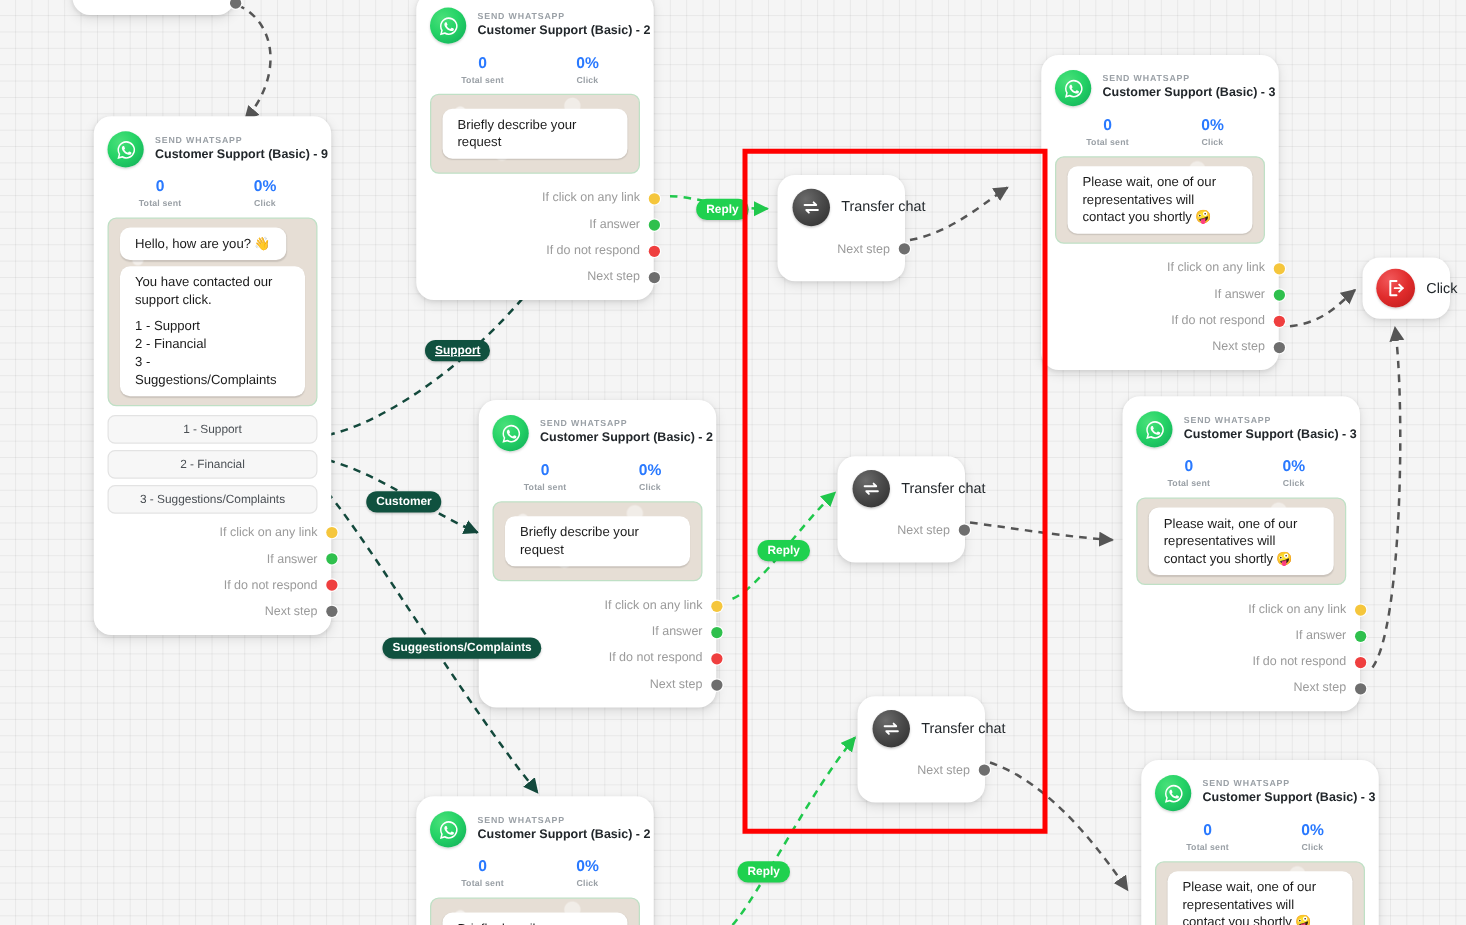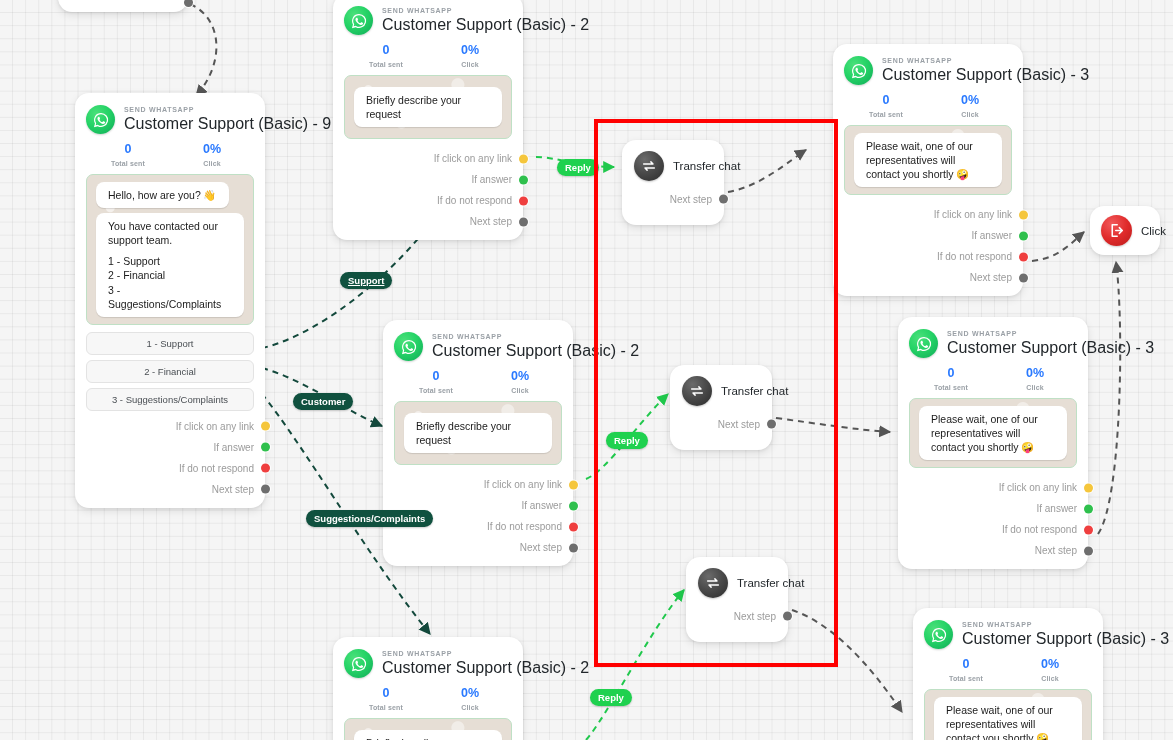--- a/index.html
+++ b/index.html
@@ -36,21 +36,21 @@
     background:radial-gradient(circle at 35% 30%, #4ae07a 0%, #25D366 45%, #0fa958 100%);
     display:flex;align-items:center;justify-content:center;flex:0 0 auto;
     box-shadow:0 1px 2px rgba(0,0,0,.18);
   }
   .wa-logo svg{width:18px;height:18px;display:block;}
   .wa-titles{line-height:1.15;min-width:0;}
   .wa-kicker{
     font-size:7px;letter-spacing:.7px;color:#9aa0a6;font-weight:700;
     text-transform:uppercase;margin-bottom:1px;
   }
-  .wa-title{font-size:16px;color:#22272b;font-weight:400;white-space:nowrap;}
+  .wa-title{font-size:10px;color:#22272b;font-weight:700;white-space:nowrap;}
 
   .stats{display:flex;margin:9px 0 7px 0;}
   .stat{flex:1;text-align:center;}
   .stat .v{font-size:12.5px;color:#2979ff;font-weight:700;line-height:1.1;}
   .stat .l{font-size:7px;color:#9aa0a6;font-weight:700;margin-top:3px;letter-spacing:.15px;}
 
   
   .chat{
     border:1px solid #bfe0c5;border-radius:7px;
     background-color:#e6ded5;
@@ -208,21 +208,21 @@
       </div>
       <div class="stat">
         <div class="v">0%</div>
         <div class="l">Click</div>
       </div>
     </div>
 
     <div class="chat">
       <div class="bubble">Hello, how are you? 👋</div>
       <div class="bubble" style="display:block;">
-        <p>You have contacted our support team.</p>
+        <p>You have contacted our support click.</p>
         <p class="opts">1 - Support
 2 - Financial
 3 - Suggestions/Complaints</p>
       </div>
     </div>
 
     <div class="btns">
       <div class="btn">1 - Support</div>
       <div class="btn">2 - Financial</div>
       <div class="btn">3 - Suggestions/Complaints</div>

